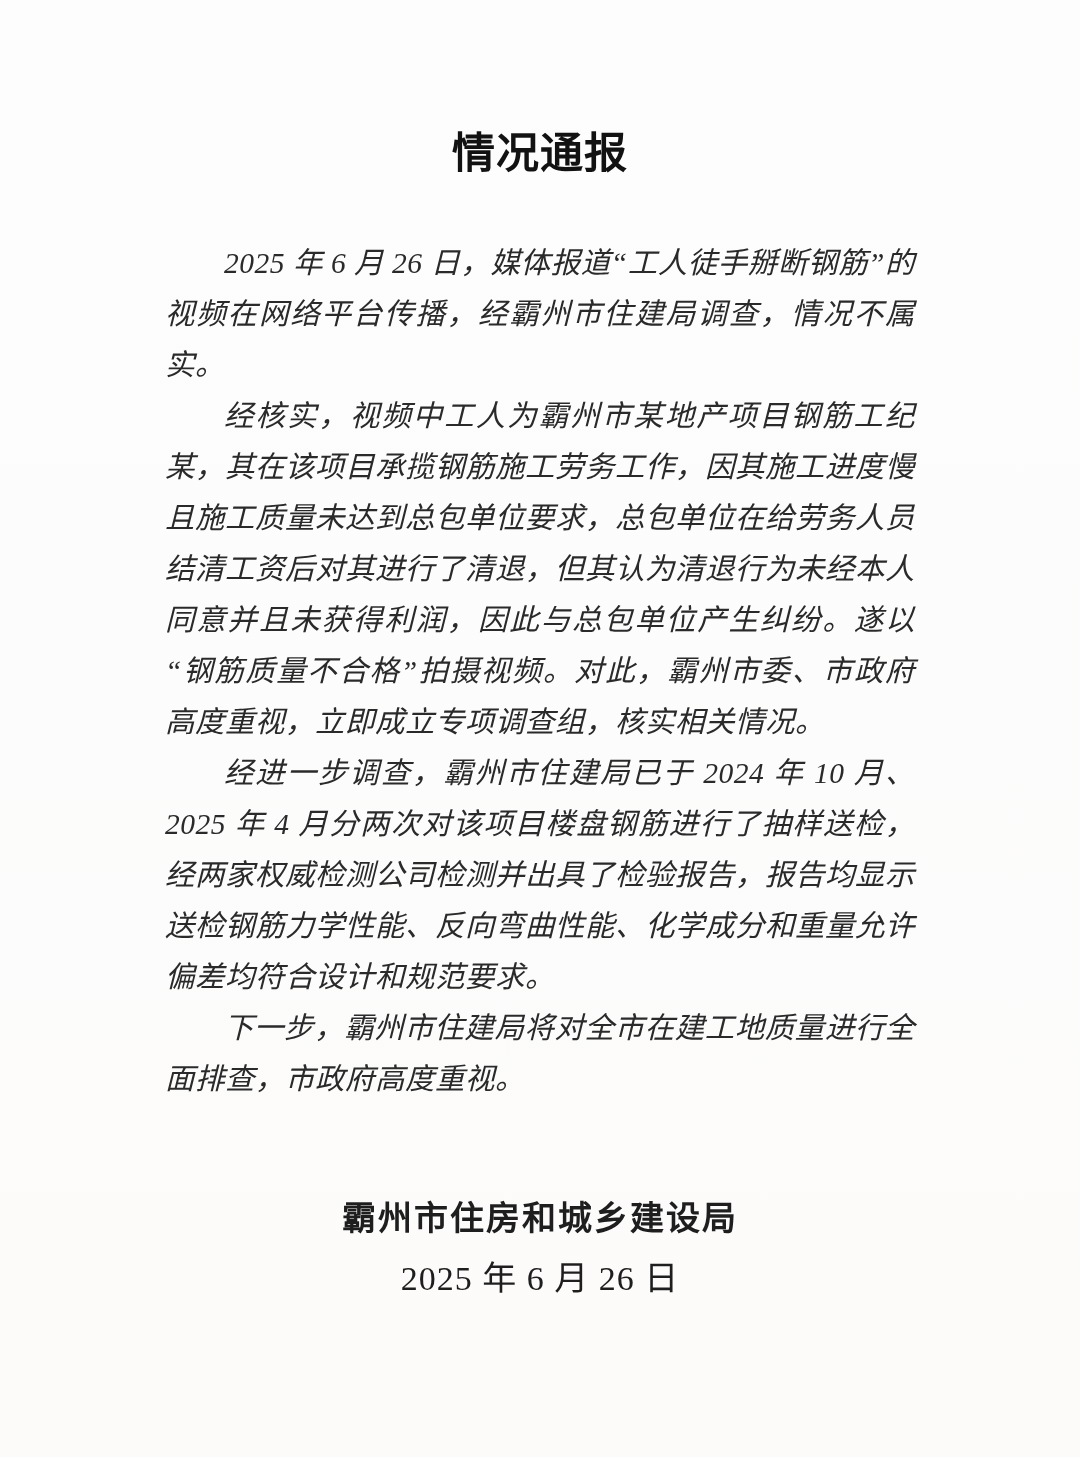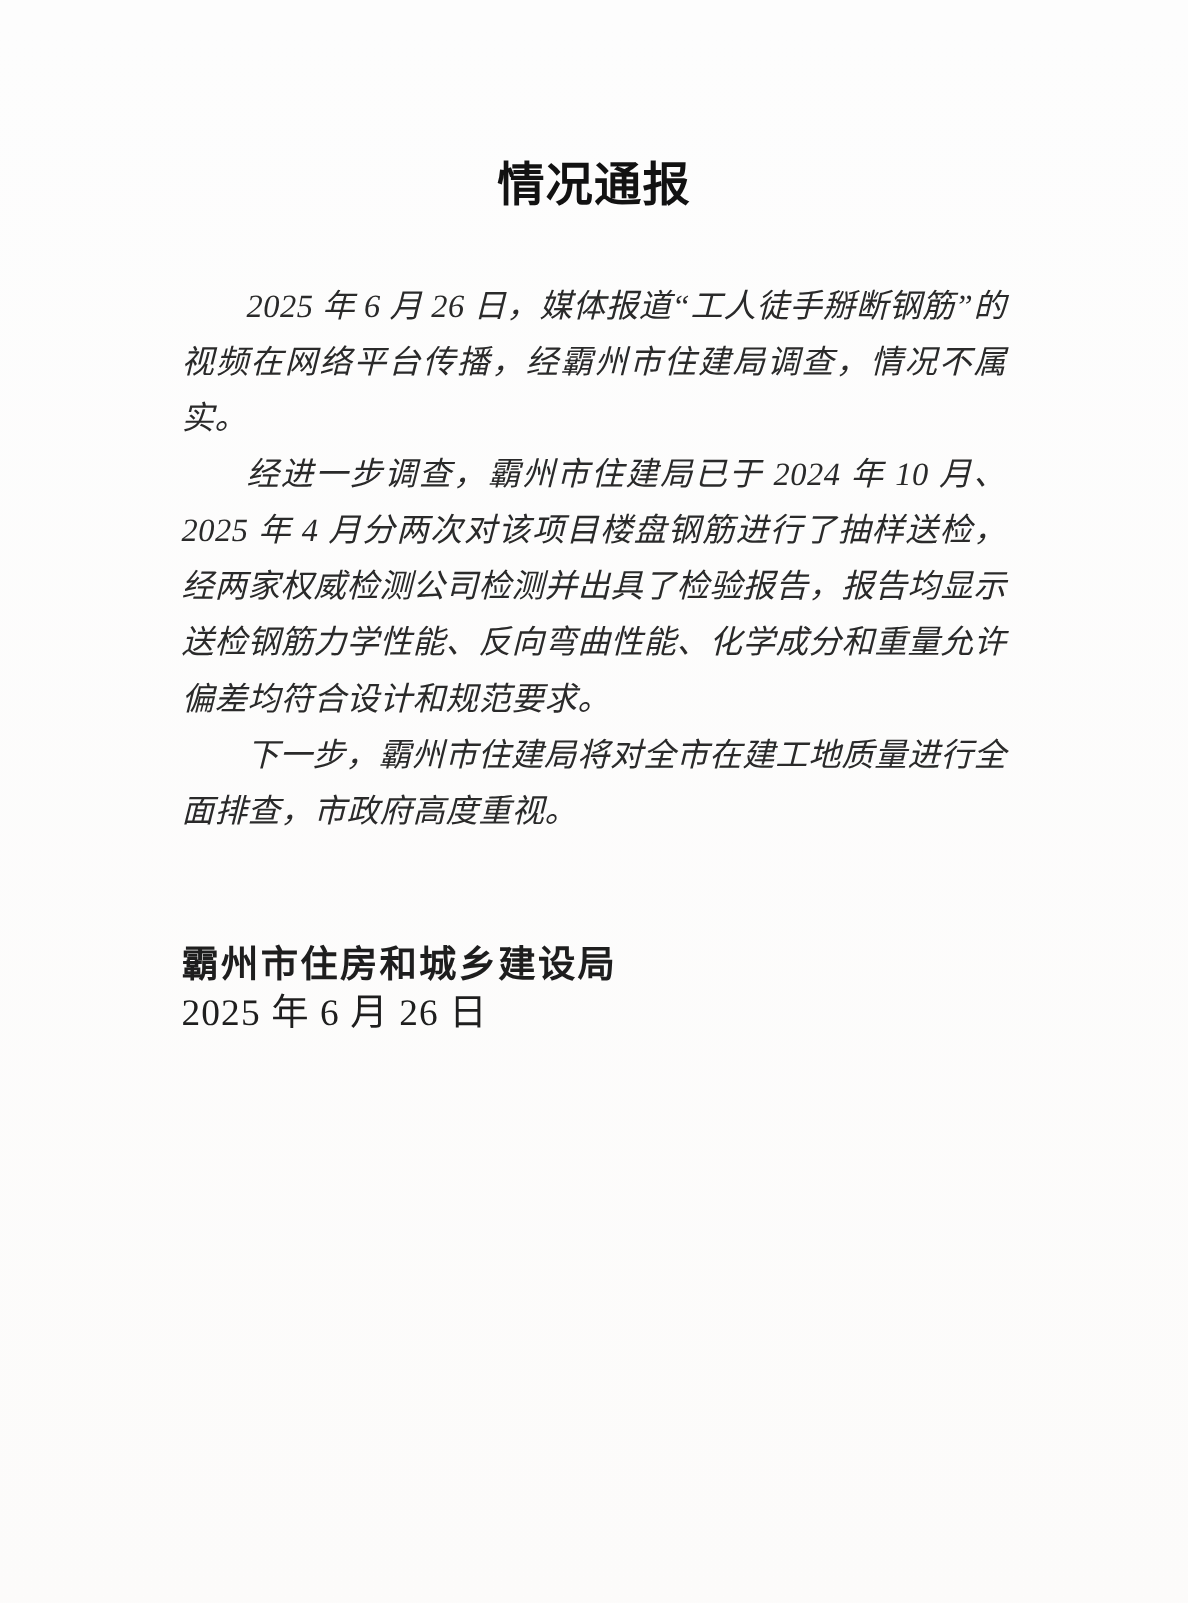--- a/index.html
+++ b/index.html
@@ -15,21 +15,21 @@
     overflow: hidden;
   }
   .page {
     box-sizing: border-box;
     width: 1080px;
     height: 1457px;
     padding: 0 165px;
     background: linear-gradient(180deg, #fdfdfd 0%, #fcfbfa 100%);
   }
   .doc-title {
-    margin: 16px;
+    margin: 0;
     padding-top: 130px;
     text-align: center;
     font-size: 43px;
     font-weight: 700;
     letter-spacing: 1px;
     color: #121212;
     line-height: 48px;
   }
   .body-text {
     margin-top: 60px;
@@ -39,44 +39,45 @@
     font-size: 29.5px;
     line-height: 51px;
     text-align: justify;
     text-indent: 2em;
     color: #2a2a2a;
     letter-spacing: 0.5px;
     font-style: italic;
   }
   .signature {
     margin-top: 92px;
-    text-align: left;
+    text-align: center;
     font-size: 34px;
     color: #1e1e1e;
   }
   .signature .sig-org {
     font-weight: 700;
     line-height: 44px;
     letter-spacing: 2px;
   }
   .signature .sig-date {
-    margin-top: 0;
+    margin-top: 16px;
     line-height: 44px;
     letter-spacing: 1px;
   }
 </style>
 </head>
 <body>
 
 <div class="page">
 
   <h1 class="doc-title">情况通报</h1>
 
   <div class="body-text">
     <p>2025 年 6 月 26 日，媒体报道“工人徒手掰断钢筋”的视频在网络平台传播，经霸州市住建局调查，情况不属实。</p>
+    <p>经核实，视频中工人为霸州市某地产项目钢筋工纪某，其在该项目承揽钢筋施工劳务工作，因其施工进度慢且施工质量未达到总包单位要求，总包单位在给劳务人员结清工资后对其进行了清退，但其认为清退行为未经本人同意并且未获得利润，因此与总包单位产生纠纷。遂以“钢筋质量不合格”拍摄视频。对此，霸州市委、市政府高度重视，立即成立专项调查组，核实相关情况。</p>
     <p>经进一步调查，霸州市住建局已于 2024 年 10 月、2025 年 4 月分两次对该项目楼盘钢筋进行了抽样送检，经两家权威检测公司检测并出具了检验报告，报告均显示送检钢筋力学性能、反向弯曲性能、化学成分和重量允许偏差均符合设计和规范要求。</p>
     <p>下一步，霸州市住建局将对全市在建工地质量进行全面排查，市政府高度重视。</p>
   </div>
 
   <div class="signature">
     <div class="sig-org">霸州市住房和城乡建设局</div>
     <div class="sig-date">2025 年 6 月 26 日</div>
   </div>
 
 </div>

